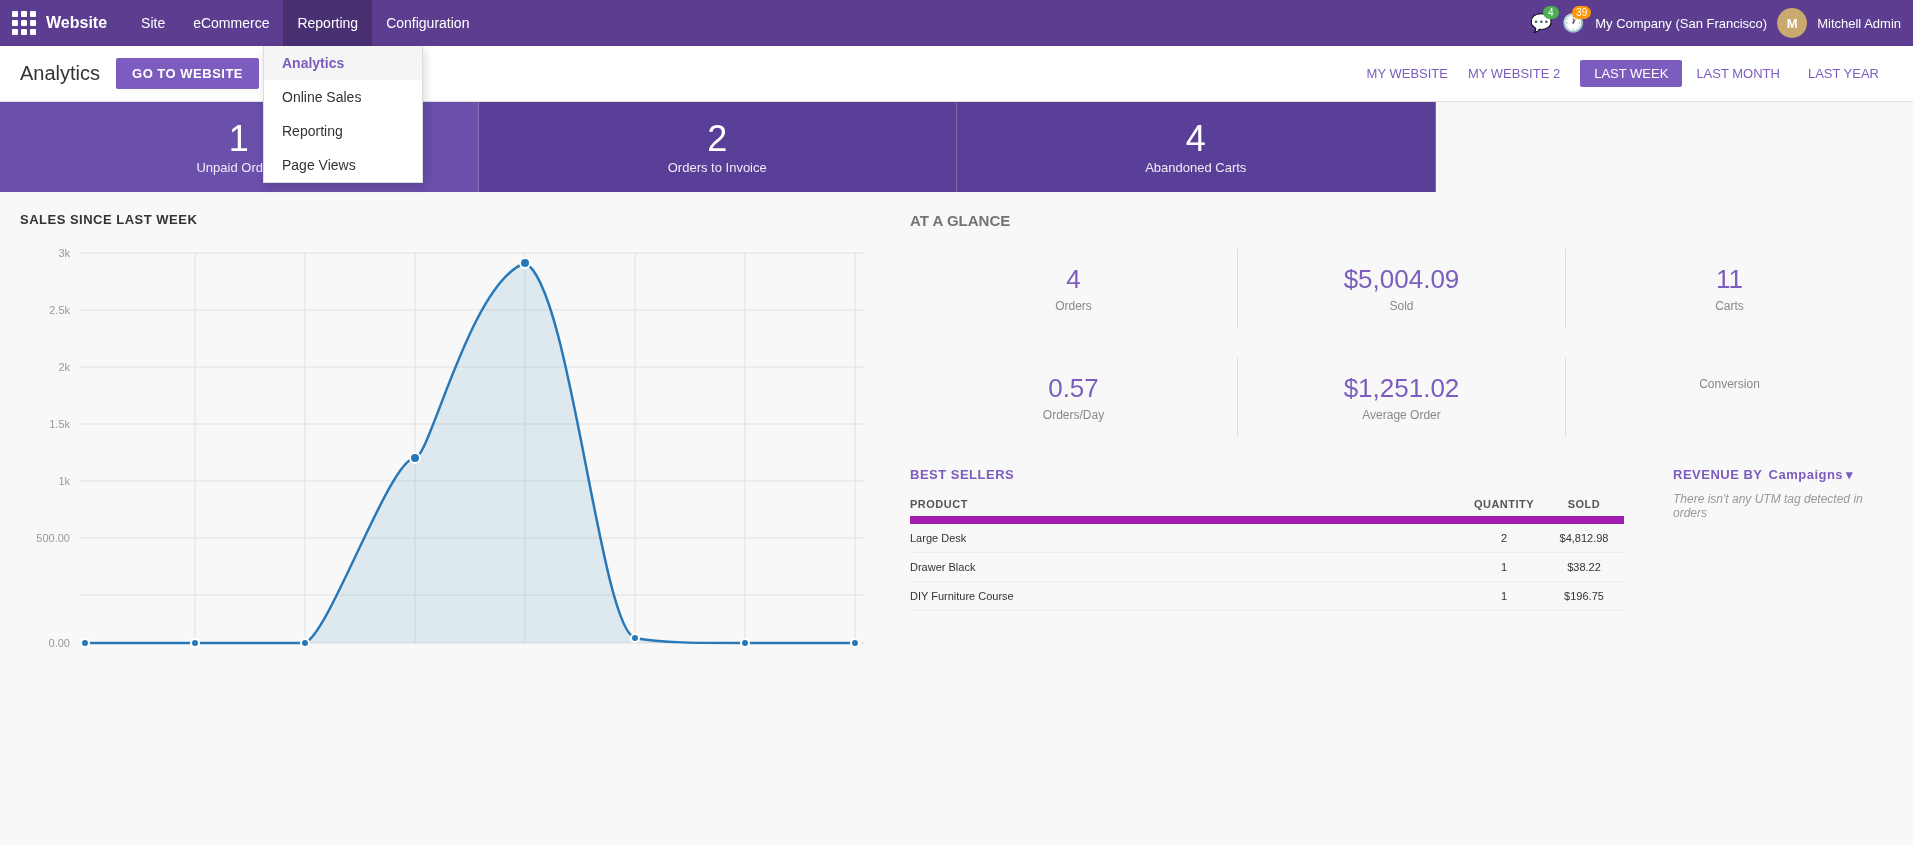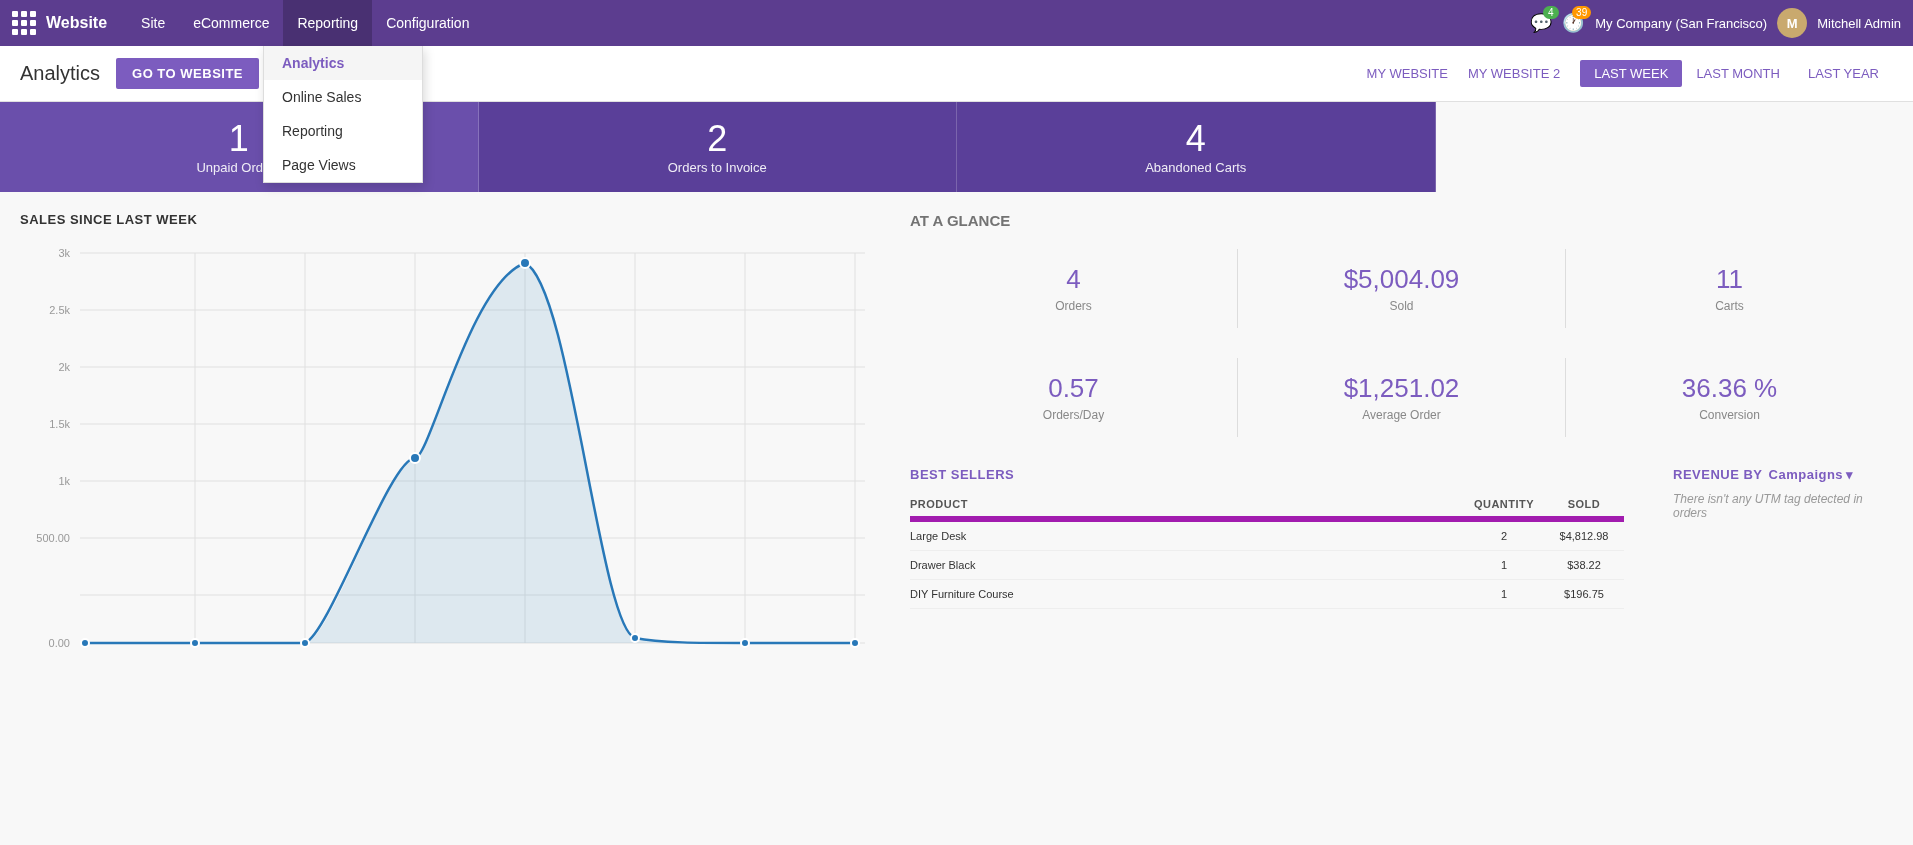--- a/index.html
+++ b/index.html
@@ -294,21 +294,21 @@
     .best-sellers-header {
       font-size: 13px;
       font-weight: 700;
       color: #7c5cbf;
       letter-spacing: 0.5px;
       margin-bottom: 10px;
     }
     .table-header {
       display: grid;
       grid-template-columns: 1fr 80px 80px;
-      border-bottom: 6px solid #a21caf;
+      border-bottom: 8px solid #a21caf;
       padding: 6px 0;
     }
     .table-header-cell {
       font-size: 11px;
       font-weight: 700;
       color: #555;
       text-transform: uppercase;
       letter-spacing: 0.5px;
     }
     .table-header-cell:not(:first-child) {
@@ -520,21 +520,20 @@
         <span class="glance-value">0.57</span>
         <div class="glance-label">Orders/Day</div>
       </div>
       <div class="glance-divider"></div>
       <div class="glance-cell">
         <span class="glance-value">$1,251.02</span>
         <div class="glance-label">Average Order</div>
       </div>
       <div class="glance-divider"></div>
       <div class="glance-cell">
-        <span class="glance-value">36.36 %</span>
         <div class="glance-label">Conversion</div>
       </div>
     </div>
 
     <div class="bottom-right">
 
       <div class="best-sellers-col">
         <div class="best-sellers-header">BEST SELLERS</div>
         <div class="table-header">
           <div class="table-header-cell">PRODUCT</div>

